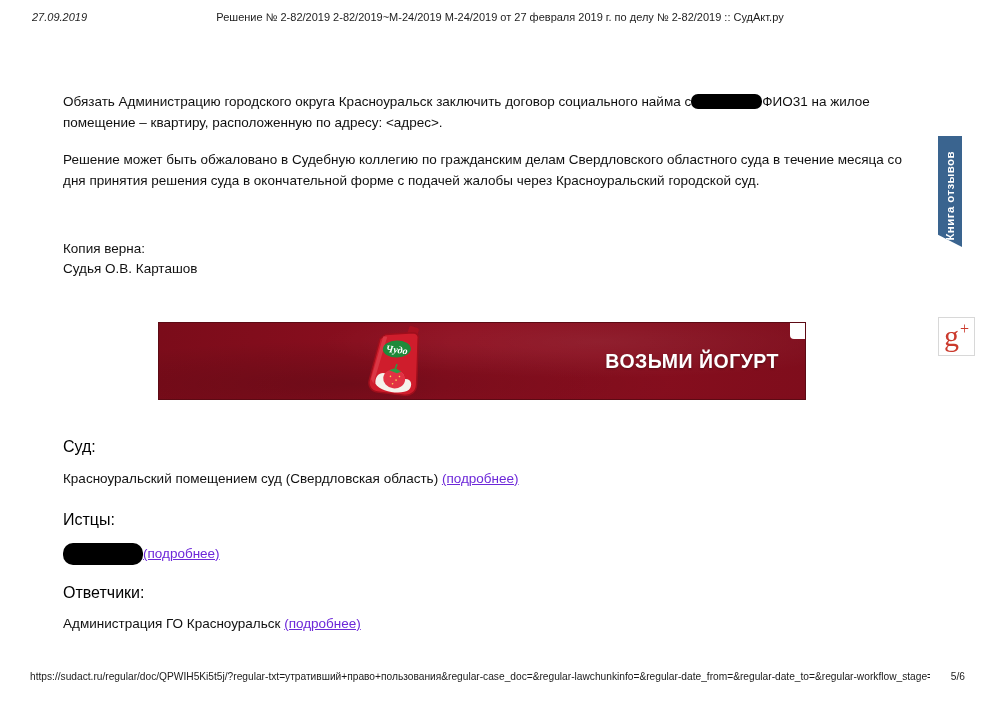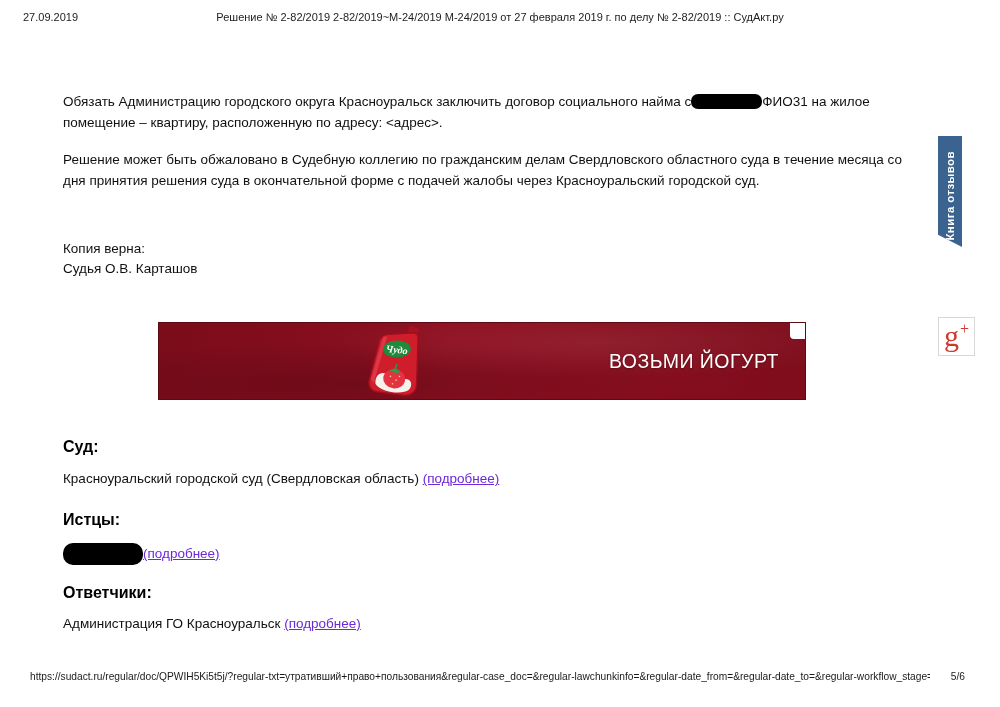--- a/index.html
+++ b/index.html
@@ -2,40 +2,40 @@
 <html><head>
 <meta charset="utf-8">
 <style>
   * { margin:0; padding:0; box-sizing:border-box; }
   html,body { background:#ffffff; }
   .page {
     position:relative; width:1000px; height:707px; background:#ffffff;
     font-family:"Liberation Sans", sans-serif; color:#1a1a1a; overflow:hidden;
   }
   .hdr { position:absolute; top:11px; font-size:11px; color:#1c1c1c; white-space:nowrap; }
-  .hdr-date { left:23px; }
+  .hdr-date { left:32px;font-style:italic; }
   .hdr-title { left:0; right:0; text-align:center; }
   .body-text { position:absolute; left:63px; width:845px; font-size:13.5px; line-height:21px; color:#111; }
   .redact { display:inline-block; background:#000; border-radius:7px; height:15px; vertical-align:-3px; }
   .redact.big { height:22px; border-radius:10px; vertical-align:middle; }
-  .sec-heading { position:absolute; left:63px; font-size:16px; font-weight:bold; color:#000; }
+  .sec-heading { position:absolute; left:63px; font-size:16px; font-weight:normal; color:#000; }
   .sec-line { position:absolute; left:63px; font-size:13.5px; color:#111; white-space:nowrap; }
   a.det-link { color:#6d28d9; text-decoration:underline; cursor:pointer; }
   
   .banner {
     position:absolute; left:158px; top:322px; width:648px; height:78px; cursor:pointer;
     background:
       radial-gradient(ellipse at 68% 25%, rgba(255,255,255,0.07), transparent 45%),
       radial-gradient(ellipse at 30% 80%, rgba(0,0,0,0.18), transparent 50%),
       linear-gradient(100deg, #7b0c1a, #8e0f20 45%, #7f0d1c);
     border:1px solid #5c0a14;
   }
   .banner-text {
     position:absolute; right:26px; top:50%; transform:translateY(-50%);
-    text-align:center; color:#fff; font-weight:normal; font-size:19.5px; line-height:25px;
+    text-align:center; color:#fff; font-weight:bold; font-size:19.5px; line-height:25px;
     letter-spacing:0.5px; white-space:nowrap; text-shadow:0 1px 2px rgba(0,0,0,0.35);
   }
   .ad-notch { position:absolute; right:0; top:0; width:15px; height:16px; background:#fff; border-bottom-left-radius:4px; cursor:pointer; }
   .pouch-svg { position:absolute; left:195px; top:1px; }
   
   .ribbon {
     position:absolute; left:938px; top:136px; width:24px; height:111px; background:#3a648f;
     clip-path:polygon(0 0, 100% 0, 100% 100%, 0 89%);
     display:flex; align-items:center; justify-content:center; cursor:pointer;
   }
@@ -89,21 +89,21 @@
         <path d="M42 44 L43 40" stroke="#2c9c44" stroke-width="1.5"></path>
       </g>
     </svg>
     <div class="banner-text">
       <div>ВОЗЬМИ ЙОГУРТ</div>
     </div>
     <div class="ad-notch"></div>
   </div>
 
   <div class="sec-heading" style="top:438px">Суд:</div>
-  <div class="sec-line" style="top:471px"><span>Красноуральский городской суд (Свердловская область)</span>
+  <div class="sec-line" style="top:471px"><span>Красноуральский помещением суд (Свердловская область)</span>
     <a class="det-link">(подробнее)</a></div>
 
   <div class="sec-heading" style="top:511px">Истцы:</div>
   <div class="sec-line" style="top:543px"><span class="redact big" style="width:80px"></span><a class="det-link">(подробнее)</a></div>
 
   <div class="sec-heading" style="top:584px">Ответчики:</div>
   <div class="sec-line" style="top:616px"><span>Администрация ГО Красноуральск</span>
     <a class="det-link">(подробнее)</a></div>
 
   <div class="ribbon">

